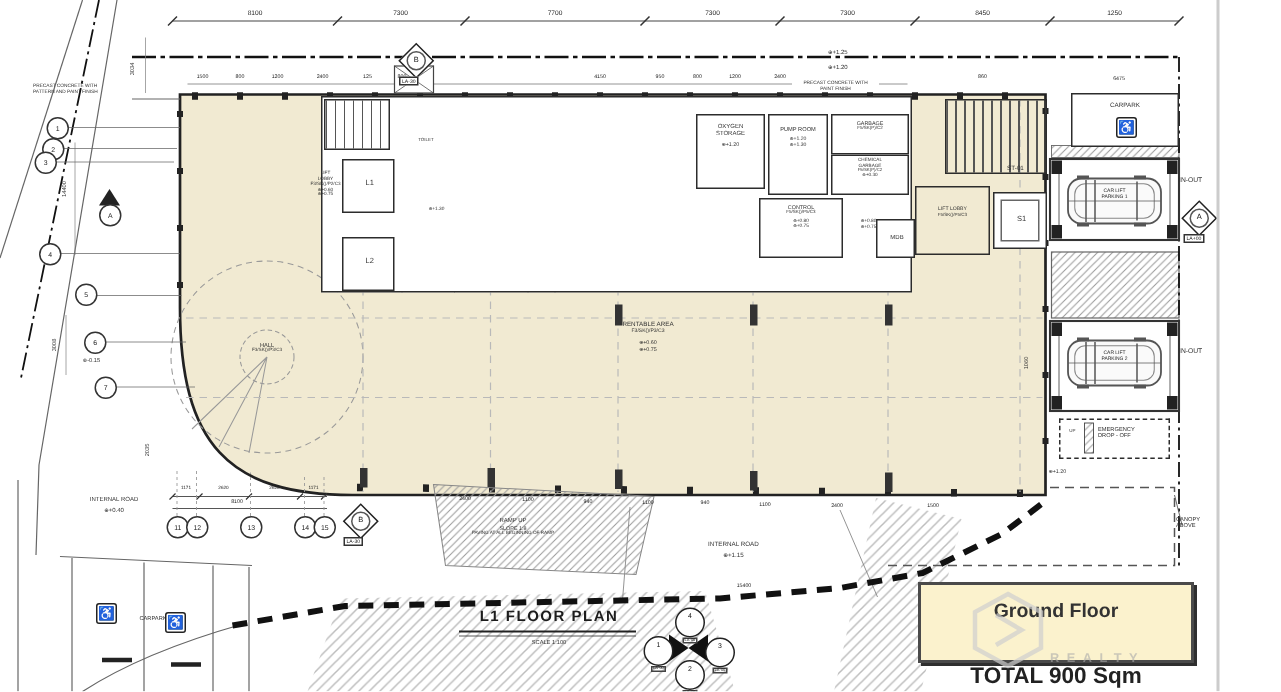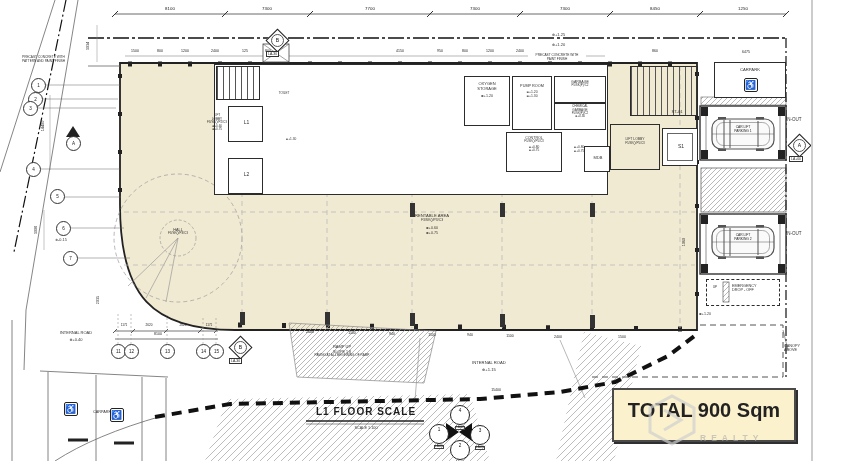--- a/index.html
+++ b/index.html
@@ -29,21 +29,21 @@
   .mk{font-size:0.9em;color:#222;}
   .vdim{position:absolute;z-index:3;font-size:3.8px;color:#333;transform:rotate(-90deg);white-space:nowrap;}
   .dim{position:absolute;z-index:3;font-size:4.4px;color:#222;text-align:center;background:#fff;line-height:1;}
   .dimsm{font-size:3.5px;background:transparent;}
   .tri{position:absolute;z-index:3;width:0;height:0;border-left:7px solid transparent;
        border-right:7px solid transparent;border-bottom:11px solid #222;}
   #titlebox{position:absolute;z-index:5;left:612px;top:388px;width:184px;height:54px;
        background:#fbf2cd;border:2px solid #4a4a4a;box-shadow:2px 2px 0 #2f2f2f;
        text-align:center;box-sizing:border-box;padding-top:9px;}
   #titlebox .l1{font-size:13px;font-weight:600;color:#333;}
-  #titlebox .l2{font-size:20px;font-weight:bold;color:#222;}
+  #titlebox .l2{font-size:15px;font-weight:bold;color:#222;margin-top:28px;}
   #wm-her{position:absolute;z-index:8;left:697px;top:390px;font-size:40px;font-weight:bold;
        color:rgba(170,170,170,0.5);letter-spacing:2px;}
   #wm-realty{position:absolute;z-index:8;left:700px;top:433px;font-size:8.5px;
        color:rgba(170,170,170,0.6);letter-spacing:5px;font-weight:bold;}
   #planTitle{position:absolute;z-index:3;left:306px;top:406px;width:120px;text-align:center;
        font-size:10px;font-weight:bold;letter-spacing:1px;color:#1c1c1c;}
   #grayline{position:absolute;z-index:4;left:811px;top:0;width:2px;height:461px;background:#cccccc;}
 </style>
 </head>
 <body>
@@ -440,24 +440,25 @@
 
 <div class="kp" style="left:450px;top:405px;">
   <div class="n">4</div><div class="t">LA-00</div></div>
 <div class="kp" style="left:429px;top:424px;">
   <div class="n">1</div><div class="t">LA-00</div></div>
 <div class="kp" style="left:470px;top:425px;">
   <div class="n">3</div><div class="t">LA-00</div></div>
 <div class="kp" style="left:450px;top:440px;">
   <div class="n">2</div><div class="t">LA-00</div></div>
 
-<div id="planTitle">L1 FLOOR SCALE</div>
+<div id="planTitle">L1 FLOOR PLAN</div>
 <div class="lbl" style="left:336px;top:426px;width:60px;font-size:3.8px;">SCALE 1:100</div>
 
 <div id="titlebox">
+  <div class="l1">Ground Floor</div>
   <div class="l2">TOTAL 900 Sqm</div>
 </div>
 
 <svg id="wmlayer" width="854" height="461" viewBox="0 0 854 461">
   <polygon points="672,396 694,408 694,432 672,444 650,432 650,408" fill="none" stroke="#cfcfcf" stroke-width="3" opacity="0.7"></polygon>
   <path d="M664,410 L681,420 L664,430" fill="none" stroke="#cfcfcf" stroke-width="3" opacity="0.7"></path>
 </svg>
 <div id="wm-realty">REALTY</div>
 
 <div id="grayline"></div>

